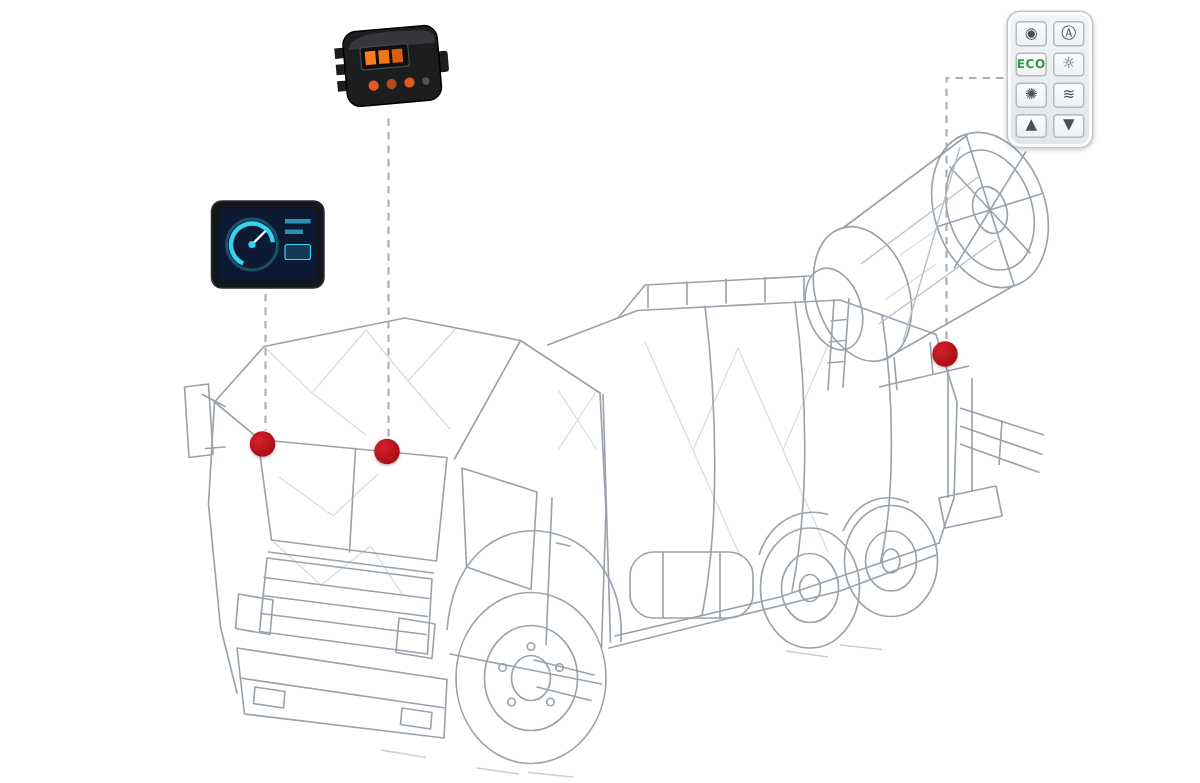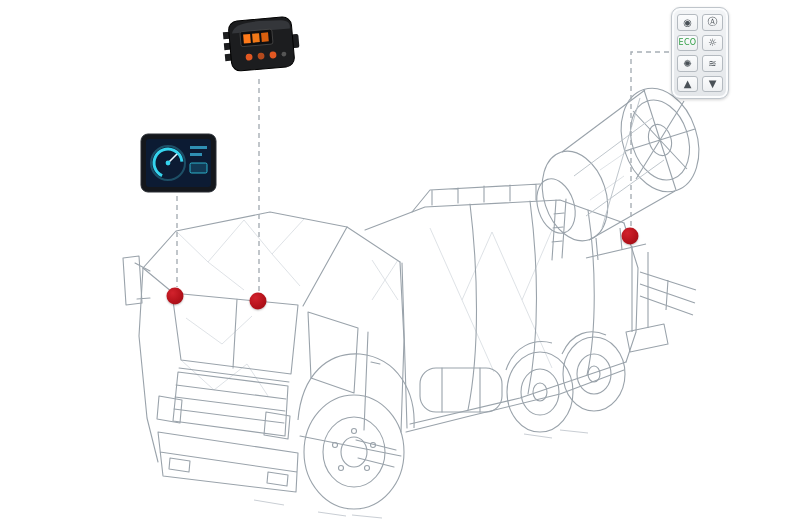--- a/index.html
+++ b/index.html
@@ -31,21 +31,21 @@
     box-shadow:0 1px 3px rgba(0,0,0,.18), inset 0 0 0 2px #fbfcfd;
     padding:6px 5px;display:grid;grid-template-columns:1fr 1fr;grid-template-rows:repeat(4,1fr);gap:4px;
   }
   .key{
     display:flex;align-items:center;justify-content:center;
     background:linear-gradient(180deg,#fbfcfd,#eef0f2);
     border:1px solid #b4bac0;border-radius:3px;
     font-family:"DejaVu Sans",sans-serif;
     font-size:10px;color:#4a5157;overflow:hidden;
   }
-  .key-eco{color:#2f9e44;font-weight:normal;font-size:8px;letter-spacing:.4px;}
+  .key-eco{color:#2f9e44;font-weight:bold;font-size:8px;letter-spacing:.4px;}
 </style>
 </head>
 <body>
 
 <div class="stage">
 
   <svg class="base" width="800" height="522" viewBox="0 0 800 522">
 
     <g stroke="#d6dbe0" stroke-width="0.8" fill="none">
       <path d="M176,231 L208,262 L244,220 M244,220 L272,254 L304,219 M208,262 L244,290 M272,254 L300,286"></path>

